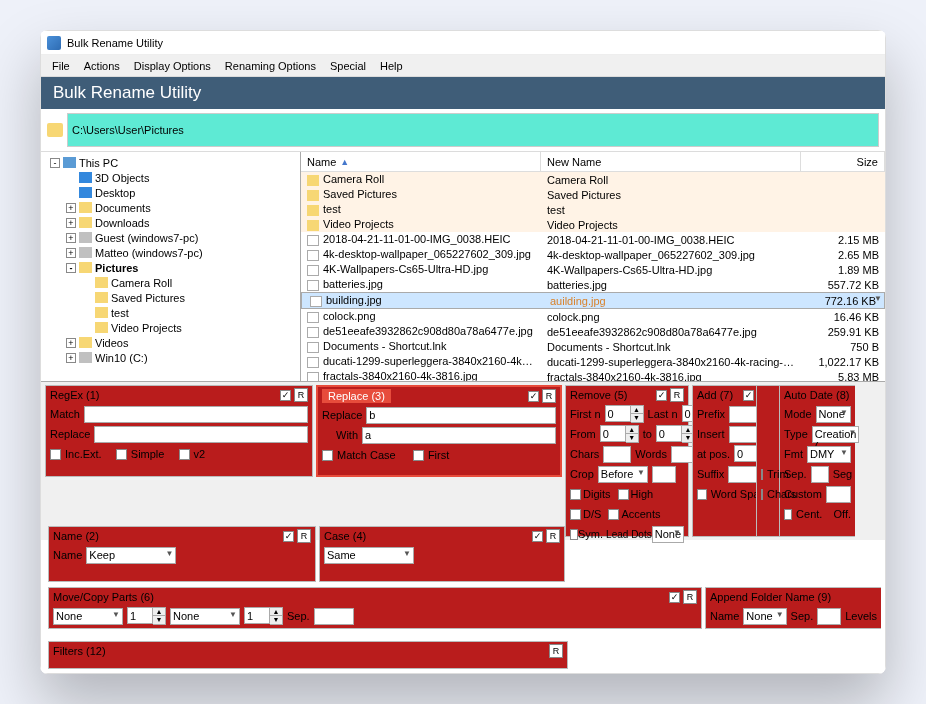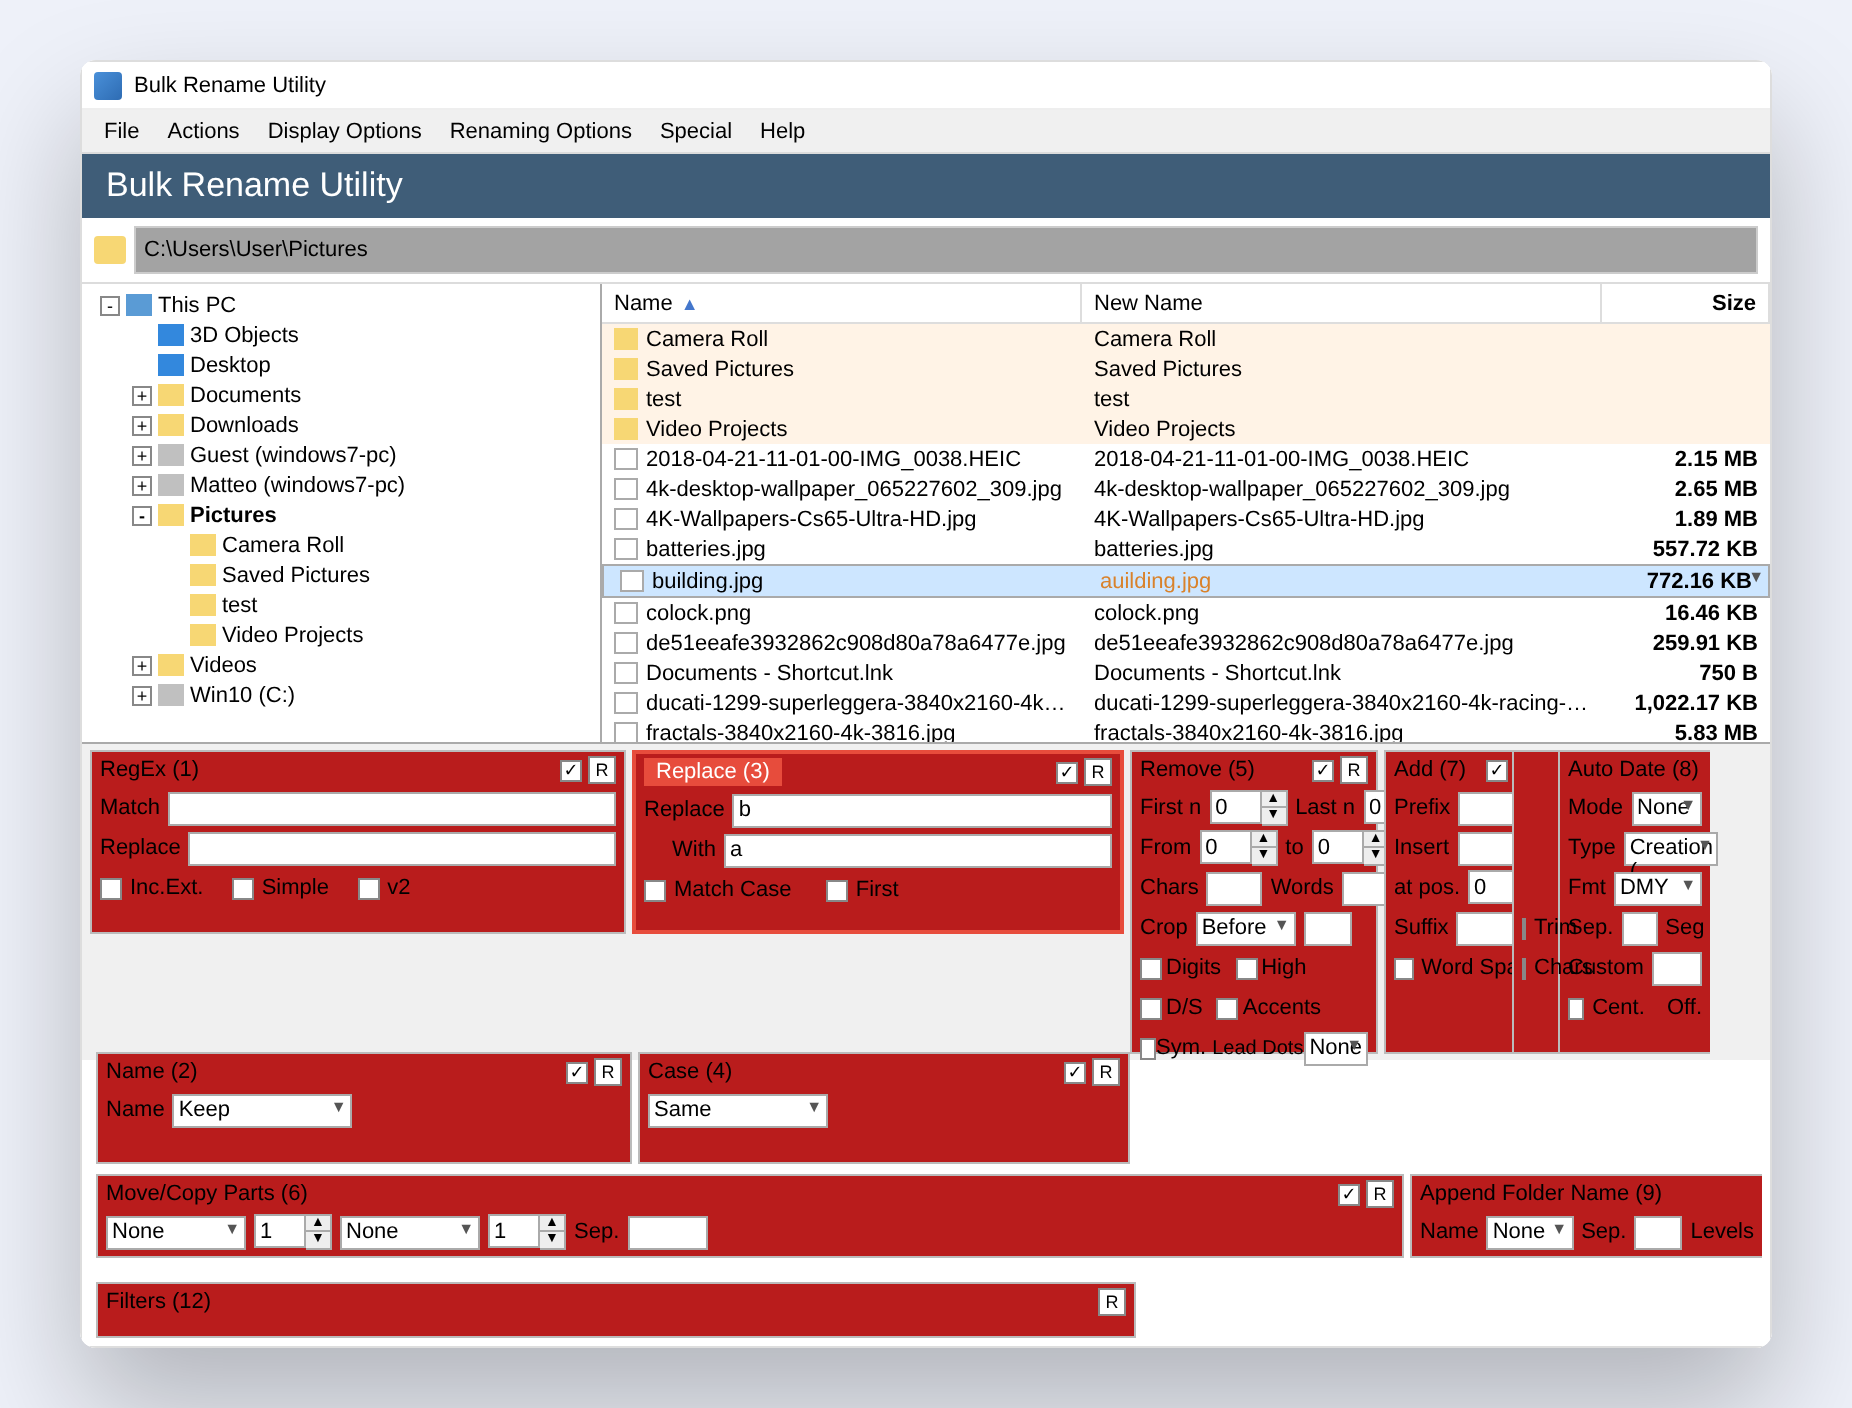--- a/index.html
+++ b/index.html
@@ -6,38 +6,38 @@
 body{background:#eef1f9;padding:30px 40px;}
 .shadow-wrapper{box-shadow:0 30px 60px rgba(0,0,0,0.25);border-radius:8px;background:#fff;overflow:hidden;}
 .window{background:#fff;border:1px solid #ddd;width:846px;height:644px;overflow:hidden;position:relative;}
 .titlebar{height:24px;display:flex;align-items:center;padding:0 6px;background:#fff;border-bottom:1px solid #eee;}
 .titlebar .app-icon{width:14px;height:14px;margin-right:6px;display:inline-block;background:linear-gradient(135deg,#4a90d9,#2e6cb3);border-radius:2px;}
 .menubar{height:22px;background:#f0f0f0;border-bottom:1px solid #dcdcdc;display:flex;align-items:center;padding:0 4px;}
 .menubar span{padding:3px 7px;cursor:default;}
 .banner{background:#3f5d78;color:#fff;padding:6px 12px;font-size:17px;font-weight:400;}
 .pathrow{display:flex;align-items:center;padding:4px 6px;background:#fff;border-bottom:1px solid #dcdcdc;gap:4px;}
 .pathrow .folder-icon{width:16px;height:14px;background:#f7d774;border-radius:2px;}
-.pathrow input{flex:1;border:1px solid #ccc;padding:2px 4px;height:24px;background:#a3a3a3;}
+.pathrow input{flex:1;border:1px solid #ccc;padding:2px 4px;height:34px;background:#5eead4;}
 .main-split{display:flex;height:230px;border-bottom:1px solid #aaa;}
 .tree{width:260px;border-right:1px solid #aaa;overflow:hidden;padding:3px 2px;background:#fff;}
 .tree-row{display:flex;align-items:center;gap:3px;height:15px;white-space:nowrap;}
 .tree-ind{display:inline-block;}
 .exp{width:10px;height:10px;border:1px solid #888;text-align:center;line-height:8px;font-size:9px;cursor:pointer;background:#fff;}
 .tree-icon{width:13px;height:11px;display:inline-block;}
 .ic-pc{background:#5a9bd5;}
 .ic-folder{background:#f7d774;}
 .ic-drive{background:#c0c0c0;}
 .ic-blue{background:#3388dd;}
 .tree-row.bold{font-weight:bold;}
 .filelist{flex:1;overflow:hidden;background:#fff;}
 .fl-header{display:flex;background:#fff;border-bottom:1px solid #ddd;height:20px;}
 .fl-header div{padding:2px 6px;border-right:1px solid #ddd;display:flex;align-items:center;}
 .col-name{width:240px;}
 .col-new{width:260px;}
-.col-size{flex:1;text-align:right;justify-content:flex-end;font-weight:bold;}
+.col-size{flex:1;text-align:right;justify-content:flex-end;}
 .fl-body{overflow:hidden;}
 .fl-row{display:flex;height:15px;align-items:center;}
 .fl-row.sel{background:#cde6ff;}
 .fl-row.crop{background:#fff3e6;}
 .fl-row>div{padding:0 6px;overflow:hidden;white-space:nowrap;text-overflow:ellipsis;}
 .file-icon{width:12px;height:11px;display:inline-block;margin-right:4px;vertical-align:middle;}
 .fi-folder{background:#f7d774;}
 .fi-file{background:#fff;border:1px solid #aaa;}
 .newname-changed{color:#d9822b;}
 .sort-arrow{color:#4477cc;margin-left:4px;font-size:9px;}

